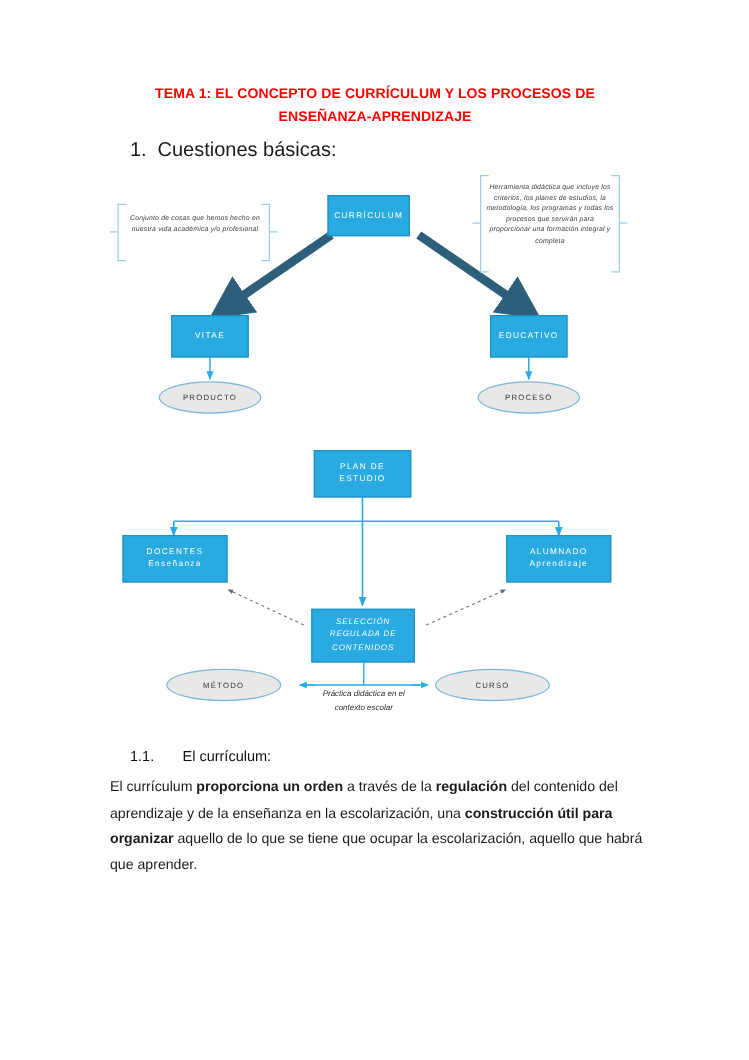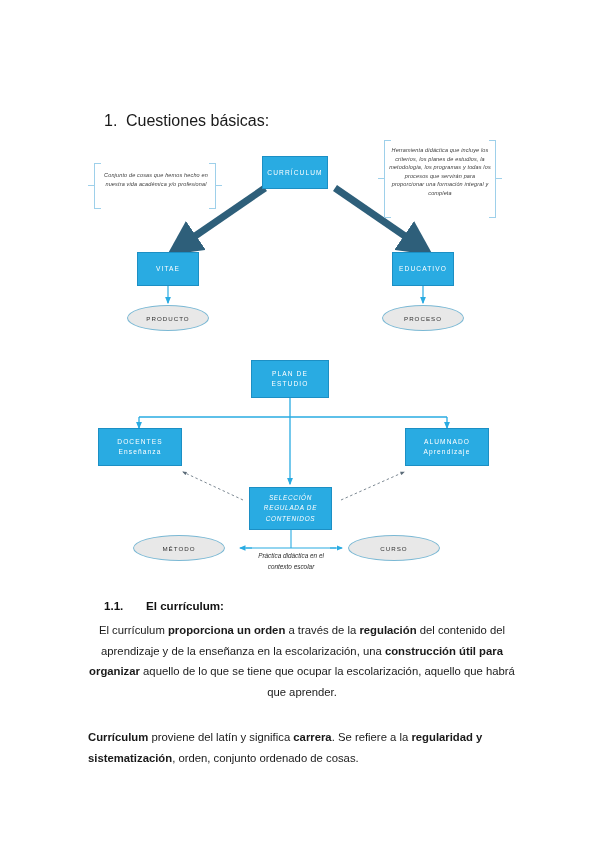--- a/index.html
+++ b/index.html
@@ -43,21 +43,21 @@
     left: 104px;
     top: 113px;
     font-size: 16px;
     line-height: 16px;
     color: #1a1a1a;
   }
   .list-item-1 .num { display:inline-block; width: 22px; }
 
   .sub-head {
     position: absolute;
-    font-weight: bold;
+    font-weight: normal;
     font-size: 11.6px;
     color: #111;
     line-height: 16px;
   }
   .sub-head .num { display:inline-block; width: 42px; }
 
   .para {
     position: absolute;
     left: 88px;
     width: 428px;
@@ -138,20 +138,24 @@
     top: 0;
     overflow: visible;
     pointer-events: none;
   }
 </style>
 </head>
 <body>
 
 <div class="page">
 
+  <div class="doc-title">
+    <span>TEMA 1: EL CONCEPTO DE CURRÍCULUM Y LOS PROCESOS DE</span><br>
+    <span>ENSEÑANZA-APRENDIZAJE</span>
+  </div>
 
   <div class="list-item-1">
     <span class="num">1.</span><span>Cuestiones básicas:</span>
   </div>
 
   <svg class="layer" width="599" height="848">
     <defs>
       <marker id="fat-arrow" markerWidth="5" markerHeight="5" refX="2.4" refY="2.5" orient="auto">
         <path d="M0,0 L5,2.5 L0,5 z" fill="#2e5f7a"></path>
       </marker>
@@ -267,18 +271,17 @@
 
   <div class="caption-under" style="left:226px; top:551px; width:130px;">
     <span>Práctica didáctica en el</span><br>
     <span>contexto escolar</span>
   </div>
 
   <div class="sub-head" style="left:104px; top:598px;">
     <span class="num">1.1.</span><span>El currículum:</span>
   </div>
 
-  <div class="para" style="top:620px;text-align:center;"><span>El currículum </span><b>proporciona un orden</b><span> a través de la </span><b>regulación</b><span> del contenido del aprendizaje y de la enseñanza en la escolarización, una </span><b>construcción útil para organizar</b><span> aquello de lo que se tiene que ocupar la escolarización, aquello que habrá que aprender.</span></div>
-
-
-  <div class="para" style="top:727px;"><b>Currículum</b><span> proviene del latín y significa </span><b>carrera</b><span>. Se refiere a la </span><b>regularidad y sistematización</b><span>, orden, conjunto ordenado de cosas.</span></div>
+  <div class="para" style="top:620px;"><span>El currículum </span><b>proporciona un orden</b><span> a través de la </span><b>regulación</b><span> del contenido del aprendizaje y de la enseñanza en la escolarización, una </span><b>construcción útil para organizar</b><span> aquello de lo que se tiene que ocupar la escolarización, aquello que habrá que aprender.</span></div>
+
+
 
 </div>
 
 </body></html>

